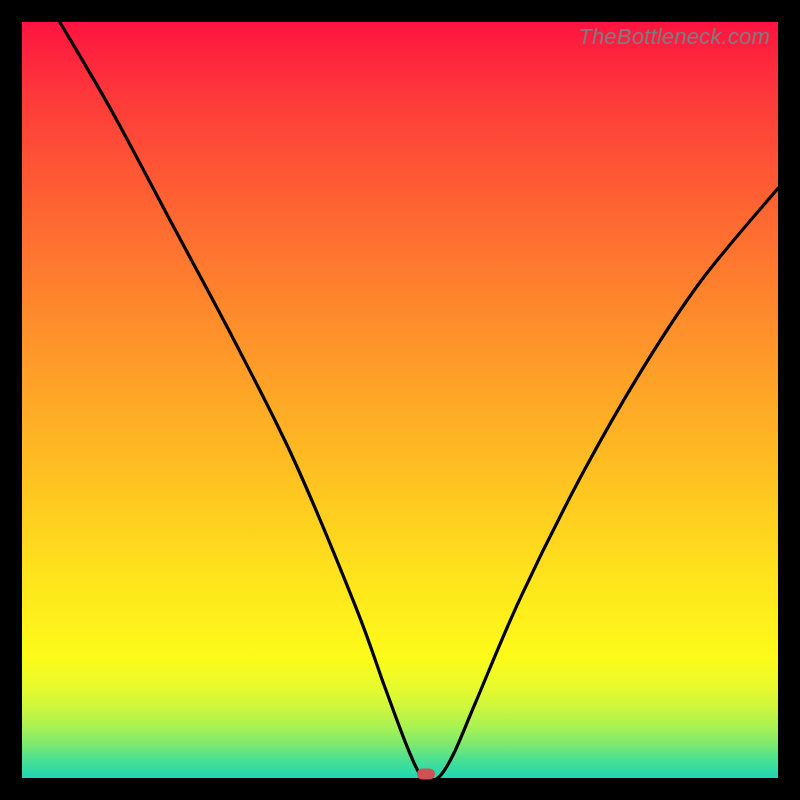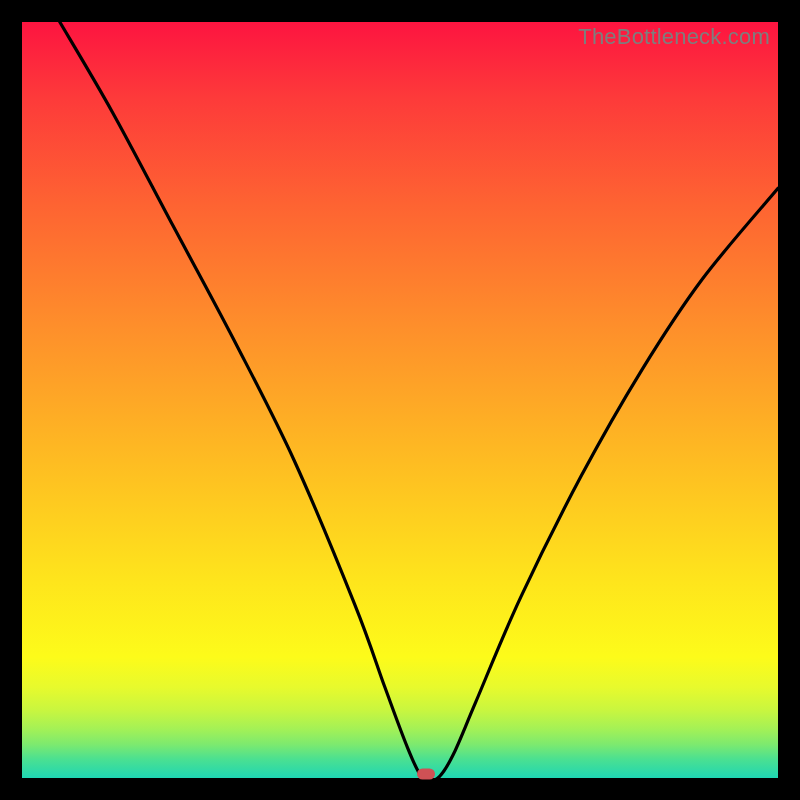--- a/index.html
+++ b/index.html
@@ -33,20 +33,21 @@
       #febc22 58%,
       #fee51c 74%,
       #fdfb1a 84%,
       #e7fa2d 88%,
       #c9f63f 91%,
       #a4f156 93.5%,
       #7eea6e 95.5%,
       #4be091 97.5%,
       #1fd6b3 100%
     );
+    font-style: italic;
   }
   .watermark {
     position: absolute;
     top: 2px;
     right: 8px;
     color: #7e7e7e;
     font-size: 22px;
     font-weight: 500;
     letter-spacing: 0.2px;
     z-index: 5;

